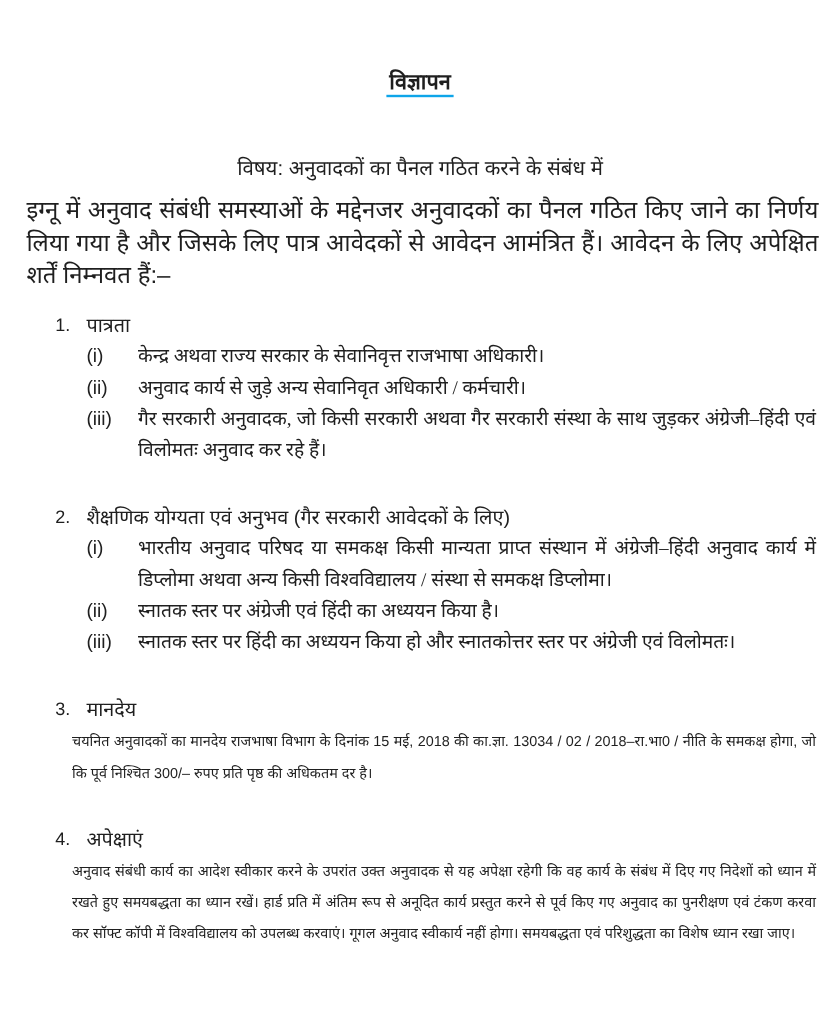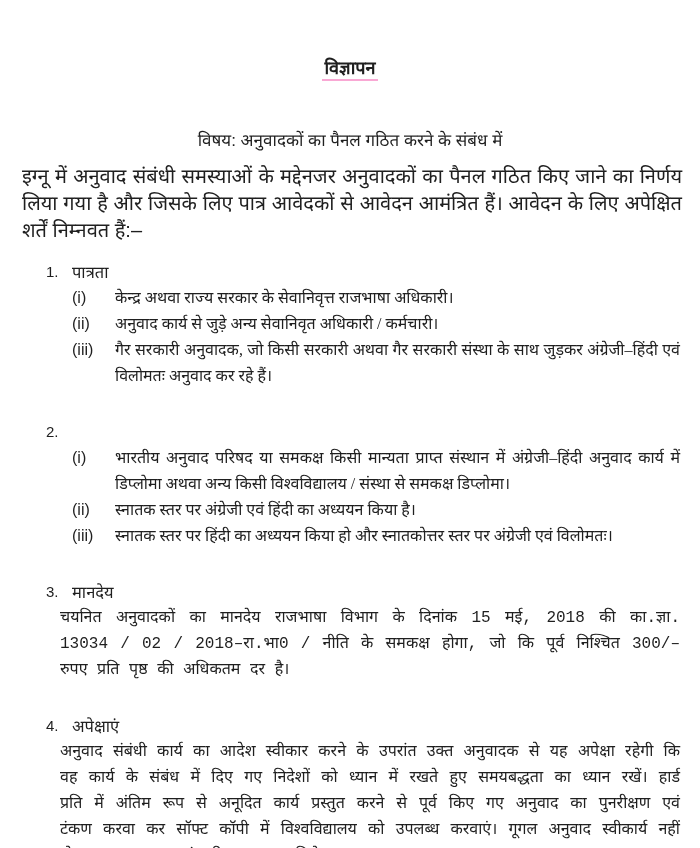--- a/index.html
+++ b/index.html
@@ -4,28 +4,28 @@
 <style>
   html,body { margin:0; padding:0; background:#ffffff; }
   body {
     width:700px; height:848px;
     font-family:"Liberation Sans","DejaVu Sans",sans-serif;
     color:#1f1f1f;
     -webkit-font-smoothing:antialiased;
   }
   .doc { position:relative; width:700px; height:848px; overflow:hidden; background:#ffffff; }
   .title-row { margin-top:54px; text-align:center; font-size:18px; font-weight:600; line-height:28px; }
-  .title-row .underline { border-bottom:2px solid #f9a8d4; padding:0 2px 1px 2px; }
+  .title-row .underline { border-bottom:2px solid #0ea5e9; padding:0 2px 1px 2px; }
   .subject-row { margin-top:45px; text-align:center; font-size:17px; line-height:27px; }
   .intro { margin:9px 18px 0 22px; text-align:justify; font-size:20px; line-height:27px; }
   .sections { margin-top:15px; }
   .section { margin-bottom:30px; }
   .sec-head { display:flex; margin-left:46px; margin-right:20px; font-size:16.5px; line-height:26px; }
   .sec-num { flex:none; width:26px; font-size:15px; }
-  .sec-body { margin:0 20px 0 60px; text-align:justify; font-size:16px; line-height:26px;font-family:Liberation Mono, monospace; }
+  .sec-body { margin:0 20px 0 60px; text-align:justify; font-size:12px; line-height:26px; }
   .item-row { display:flex; margin:0 20px 0 72px; font-size:16px; line-height:26px; }
   .item-marker { flex:none; width:43px; }
   .item-text { flex:1; text-align:justify;font-family:Liberation Serif, serif; }
 </style>
 </head>
 <body>
 
 <div class="doc" style="color: rgb(31, 31, 31);">
 
   <div class="title-row">
@@ -55,20 +55,21 @@
           <div class="item-row">
             <span class="item-marker">(iii)</span>
             <span class="item-text">गैर सरकारी अनुवादक, जो किसी सरकारी अथवा गैर सरकारी संस्था के साथ जुड़कर अंग्रेजी–हिंदी एवं विलोमतः अनुवाद कर रहे हैं।</span>
           </div>
         </div>
   </div>
 
   <div class="section">
     <div class="sec-head">
       <span class="sec-num">2.</span>
+      <span class="sec-heading">शैक्षणिक योग्यता एवं अनुभव (गैर सरकारी आवेदकों के लिए)</span>
     </div>
 
     <div class="items">
           <div class="item-row">
             <span class="item-marker">(i)</span>
             <span class="item-text">भारतीय अनुवाद परिषद या समकक्ष किसी मान्यता प्राप्त संस्थान में अंग्रेजी–हिंदी अनुवाद कार्य में डिप्लोमा अथवा अन्य किसी विश्वविद्यालय / संस्था से समकक्ष डिप्लोमा।</span>
           </div>
           <div class="item-row">
             <span class="item-marker">(ii)</span>
             <span class="item-text">स्नातक स्तर पर अंग्रेजी एवं हिंदी का अध्ययन किया है।</span>

